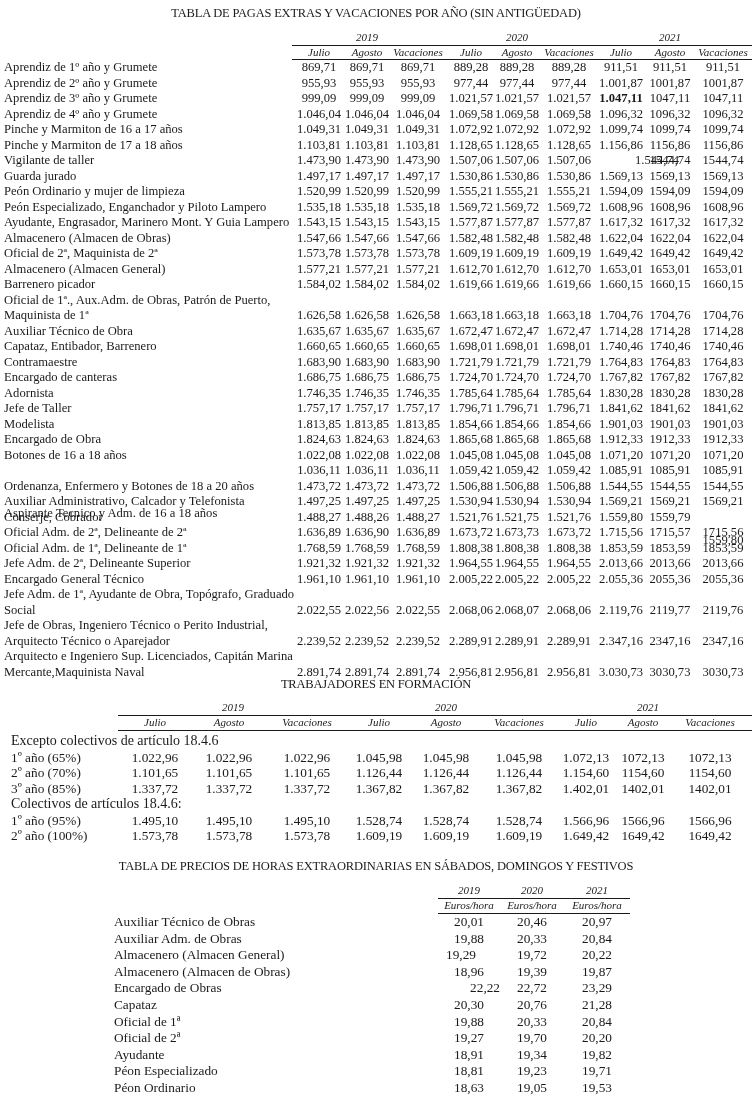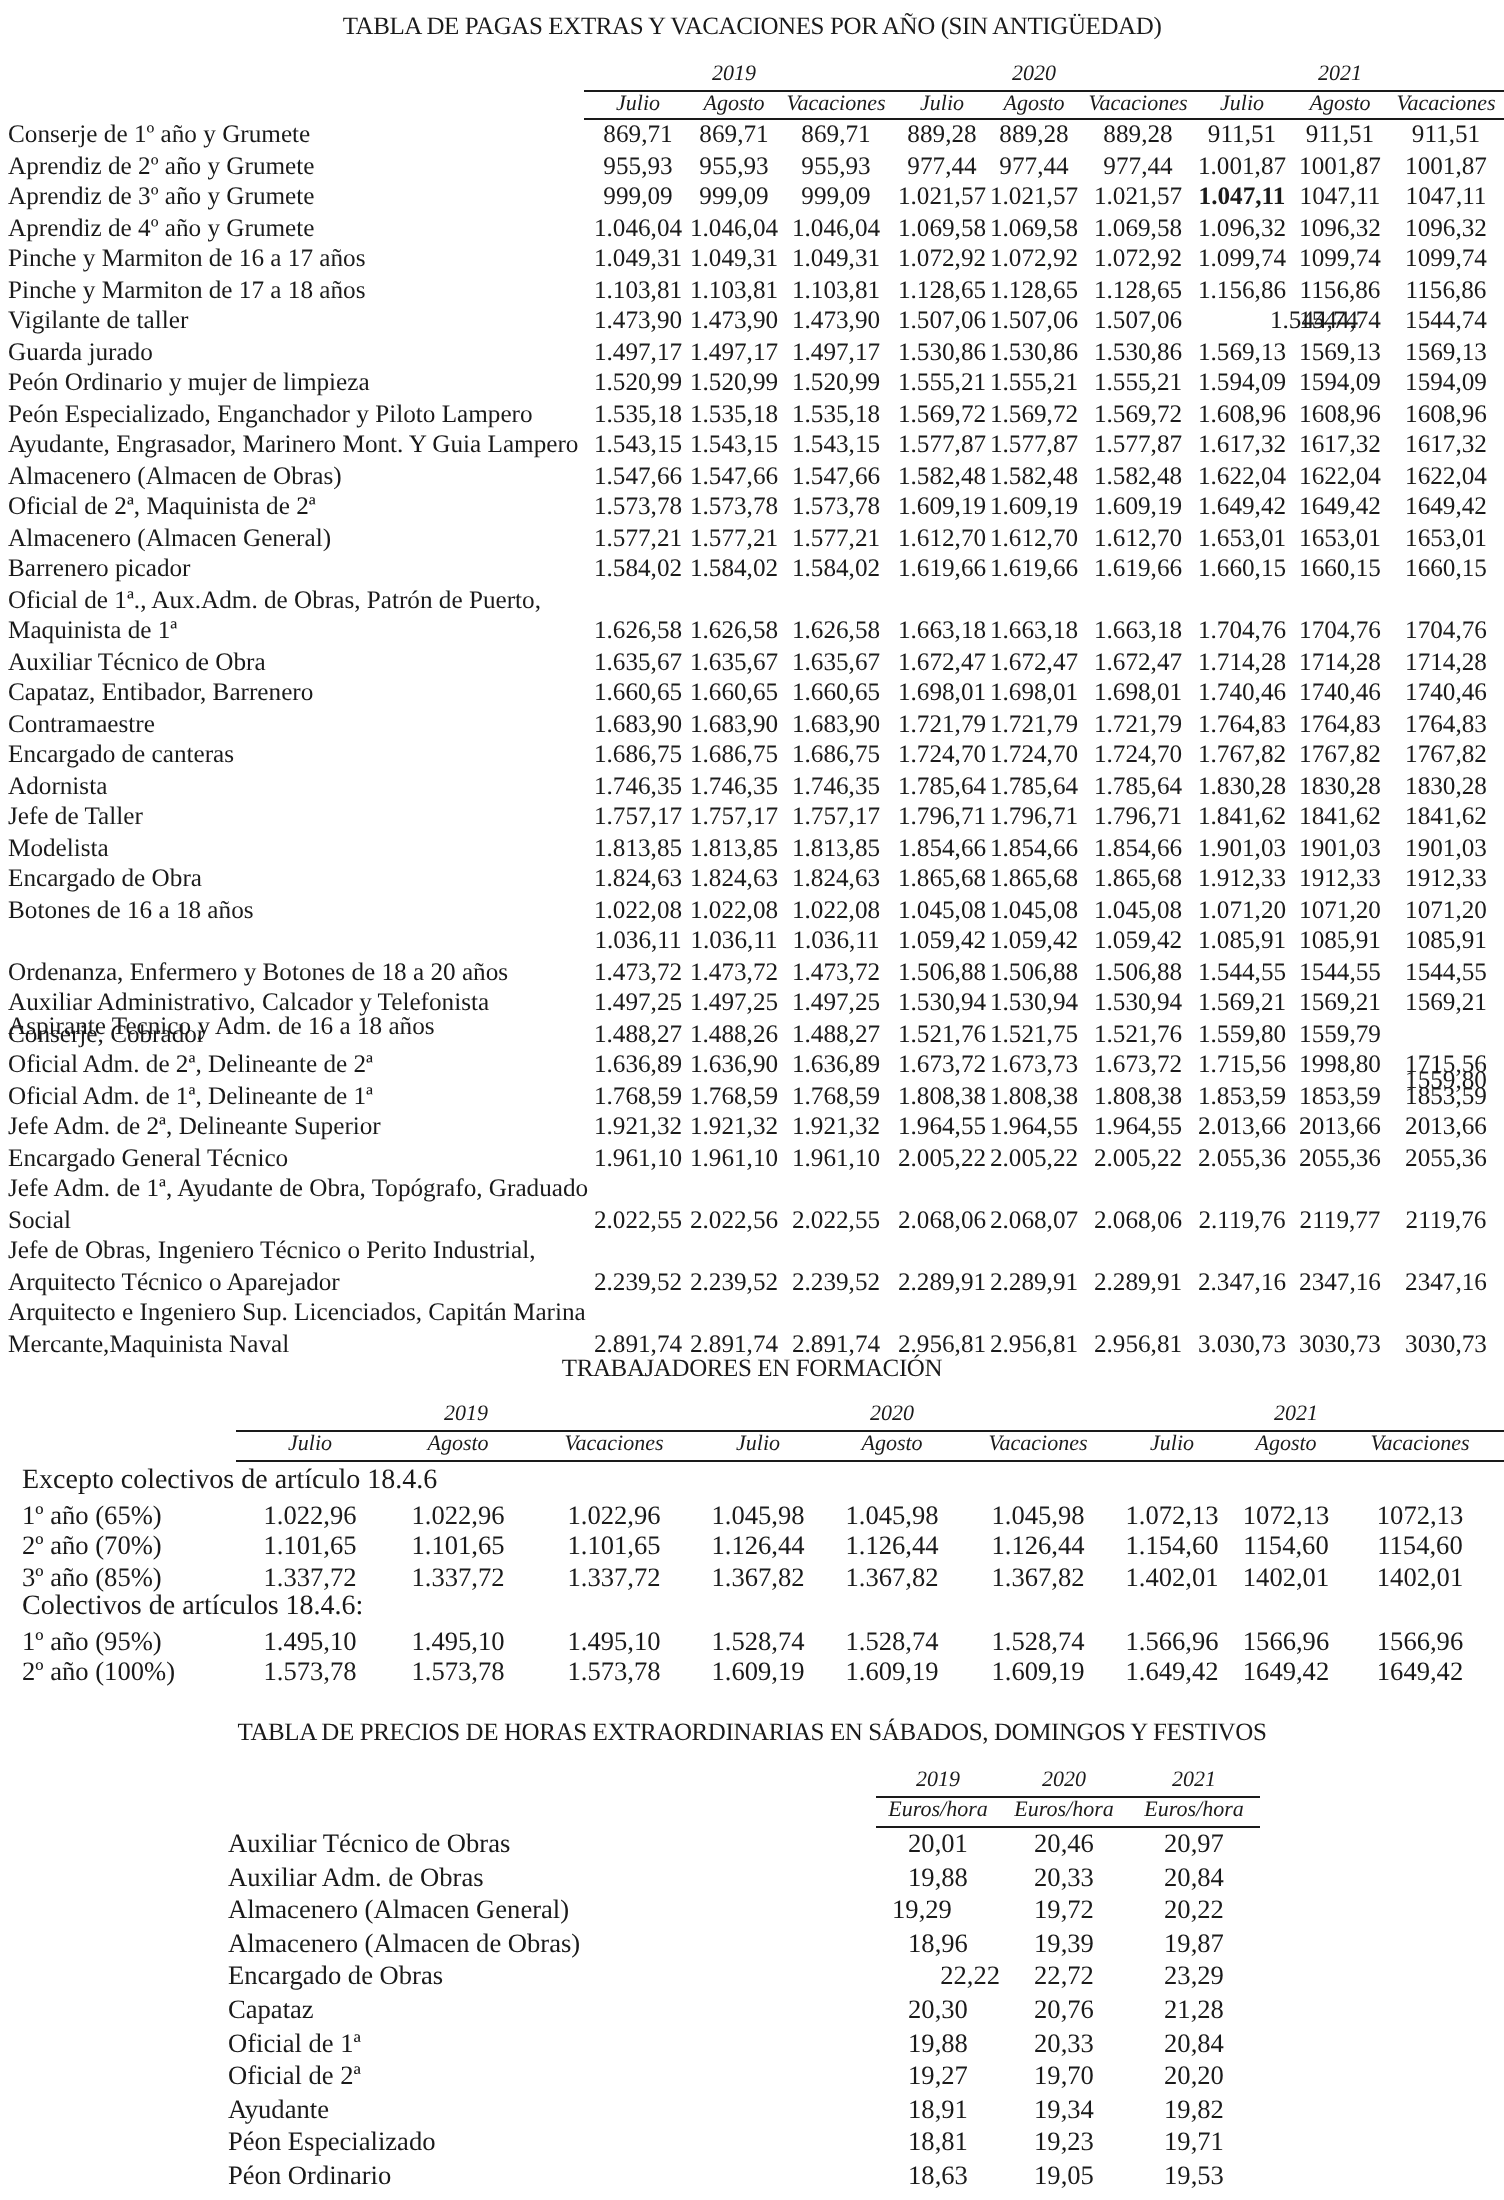--- a/index.html
+++ b/index.html
@@ -34,21 +34,21 @@
     <div class="abs hdr-col" style="left: 289px; top: 46px; width: 60px;">Julio</div>
     <div class="abs hdr-col" style="left: 337px; top: 46px; width: 60px;">Agosto</div>
     <div class="abs hdr-col" style="left: 388px; top: 46px; width: 60px;">Vacaciones</div>
     <div class="abs hdr-col" style="left: 441px; top: 46px; width: 60px;">Julio</div>
     <div class="abs hdr-col" style="left: 487px; top: 46px; width: 60px;">Agosto</div>
     <div class="abs hdr-col" style="left: 539px; top: 46px; width: 60px;">Vacaciones</div>
     <div class="abs hdr-col" style="left: 591px; top: 46px; width: 60px;">Julio</div>
     <div class="abs hdr-col" style="left: 640px; top: 46px; width: 60px;">Agosto</div>
     <div class="abs hdr-col" style="left: 693px; top: 46px; width: 60px;">Vacaciones</div>
     <div class="rule" style="left: 292px; top: 59px; width: 460px;"></div>
-    <div class="abs cell-lbl" style="left: 4px; top: 60px;">Conserje de 1º año y Grumete</div>
+    <div class="abs cell-lbl" style="left: 4px; top: 60px;">Aprendiz de 1º año y Grumete</div>
     <div class="abs cell-num" style="left: 293px; top: 60px; width: 52px;">869,71</div>
     <div class="abs cell-num" style="left: 341px; top: 60px; width: 52px;">869,71</div>
     <div class="abs cell-num" style="left: 392px; top: 60px; width: 52px;">869,71</div>
     <div class="abs cell-num" style="left: 445px; top: 60px; width: 52px;">889,28</div>
     <div class="abs cell-num" style="left: 491px; top: 60px; width: 52px;">889,28</div>
     <div class="abs cell-num" style="left: 543px; top: 60px; width: 52px;">889,28</div>
     <div class="abs cell-num" style="left: 595px; top: 60px; width: 52px;">911,51</div>
     <div class="abs cell-num" style="left: 644px; top: 60px; width: 52px;">911,51</div>
     <div class="abs cell-num" style="left: 697px; top: 60px; width: 52px;">911,51</div>
     <div class="abs cell-lbl" style="left: 4px; top: 75.5px;">Aprendiz de 2º año y Grumete</div>
@@ -333,21 +333,21 @@
     <div class="abs cell-num" style="left: 644px; top: 509.5px; width: 52px;">1559,79</div>
     <div class="abs cell-num" style="left: 697px; top: 533px; width: 52px;">1559,80</div>
     <div class="abs cell-lbl" style="left: 4px; top: 525px;">Oficial Adm. de 2ª, Delineante de 2ª</div>
     <div class="abs cell-num" style="left: 293px; top: 525px; width: 52px;">1.636,89</div>
     <div class="abs cell-num" style="left: 341px; top: 525px; width: 52px;">1.636,90</div>
     <div class="abs cell-num" style="left: 392px; top: 525px; width: 52px;">1.636,89</div>
     <div class="abs cell-num" style="left: 445px; top: 525px; width: 52px;">1.673,72</div>
     <div class="abs cell-num" style="left: 491px; top: 525px; width: 52px;">1.673,73</div>
     <div class="abs cell-num" style="left: 543px; top: 525px; width: 52px;">1.673,72</div>
     <div class="abs cell-num" style="left: 595px; top: 525px; width: 52px;">1.715,56</div>
-    <div class="abs cell-num" style="left: 644px; top: 525px; width: 52px;">1998,80</div>
+    <div class="abs cell-num" style="left: 644px; top: 525px; width: 52px;">1715,57</div>
     <div class="abs cell-num" style="left: 697px; top: 525px; width: 52px;">1715,56</div>
     <div class="abs cell-lbl" style="left: 4px; top: 540.5px;">Oficial Adm. de 1ª, Delineante de 1ª</div>
     <div class="abs cell-num" style="left: 293px; top: 540.5px; width: 52px;">1.768,59</div>
     <div class="abs cell-num" style="left: 341px; top: 540.5px; width: 52px;">1.768,59</div>
     <div class="abs cell-num" style="left: 392px; top: 540.5px; width: 52px;">1.768,59</div>
     <div class="abs cell-num" style="left: 445px; top: 540.5px; width: 52px;">1.808,38</div>
     <div class="abs cell-num" style="left: 491px; top: 540.5px; width: 52px;">1.808,38</div>
     <div class="abs cell-num" style="left: 543px; top: 540.5px; width: 52px;">1.808,38</div>
     <div class="abs cell-num" style="left: 595px; top: 540.5px; width: 52px;">1.853,59</div>
     <div class="abs cell-num" style="left: 644px; top: 540.5px; width: 52px;">1853,59</div>

